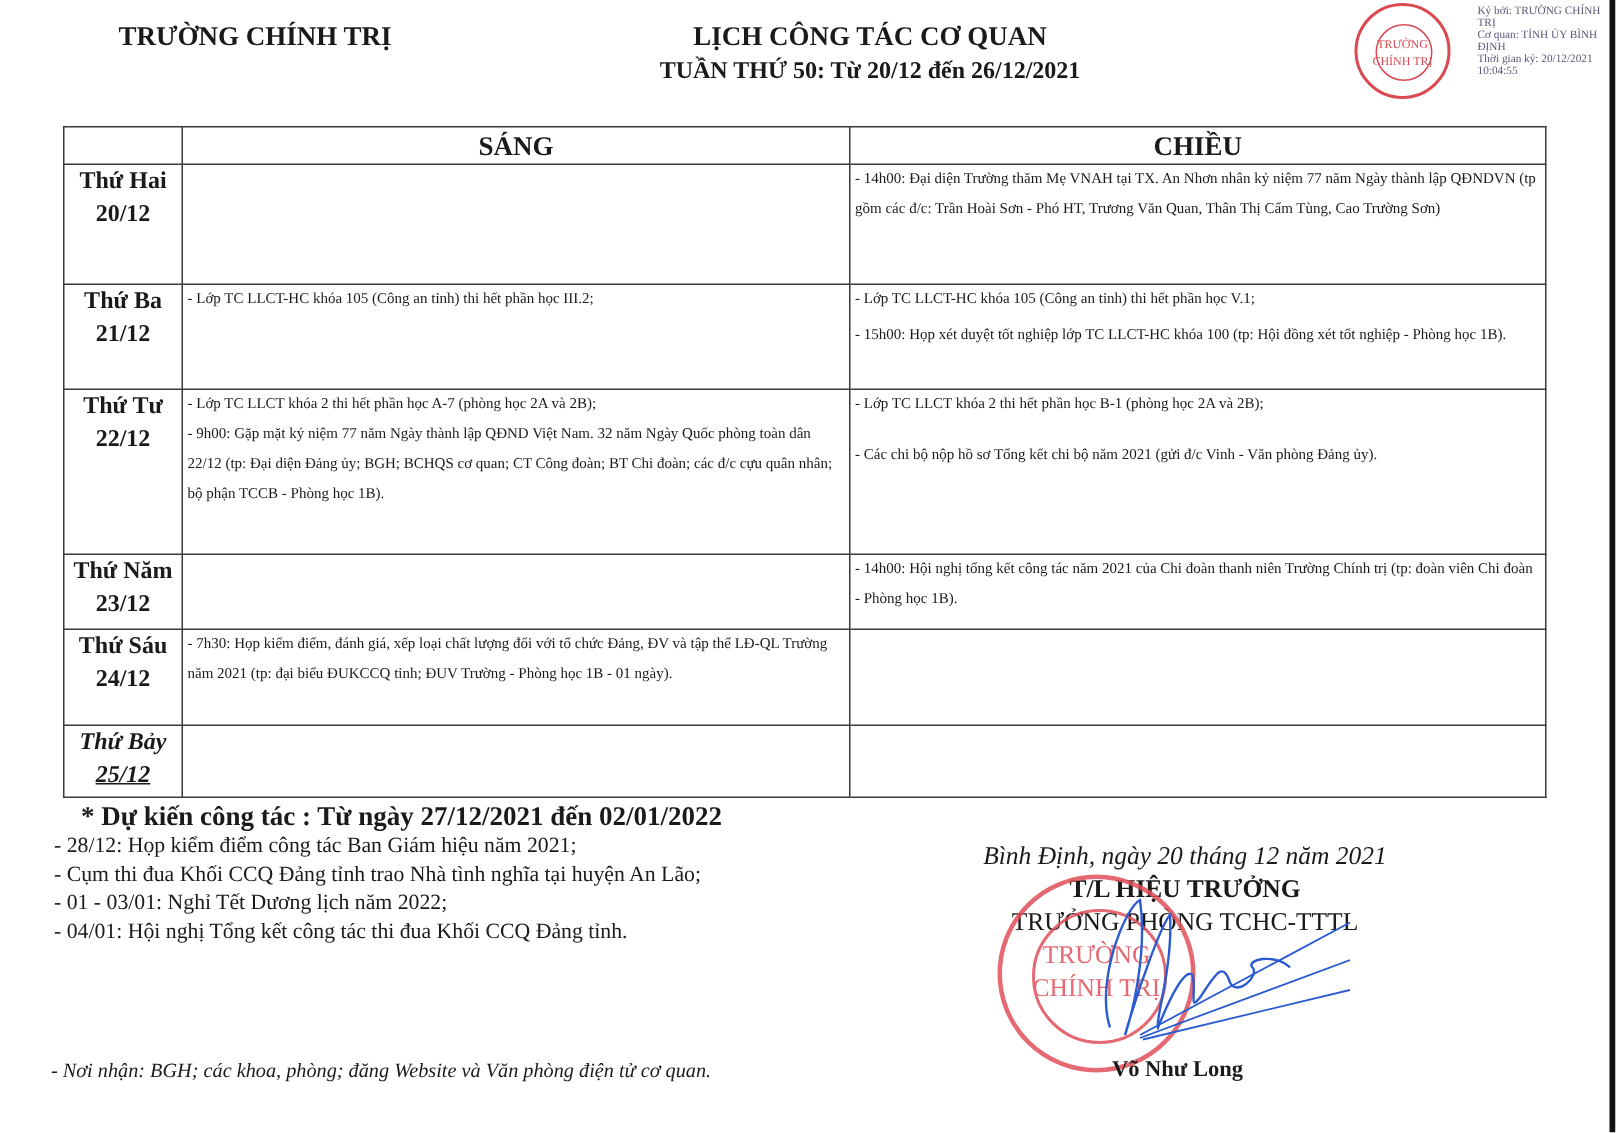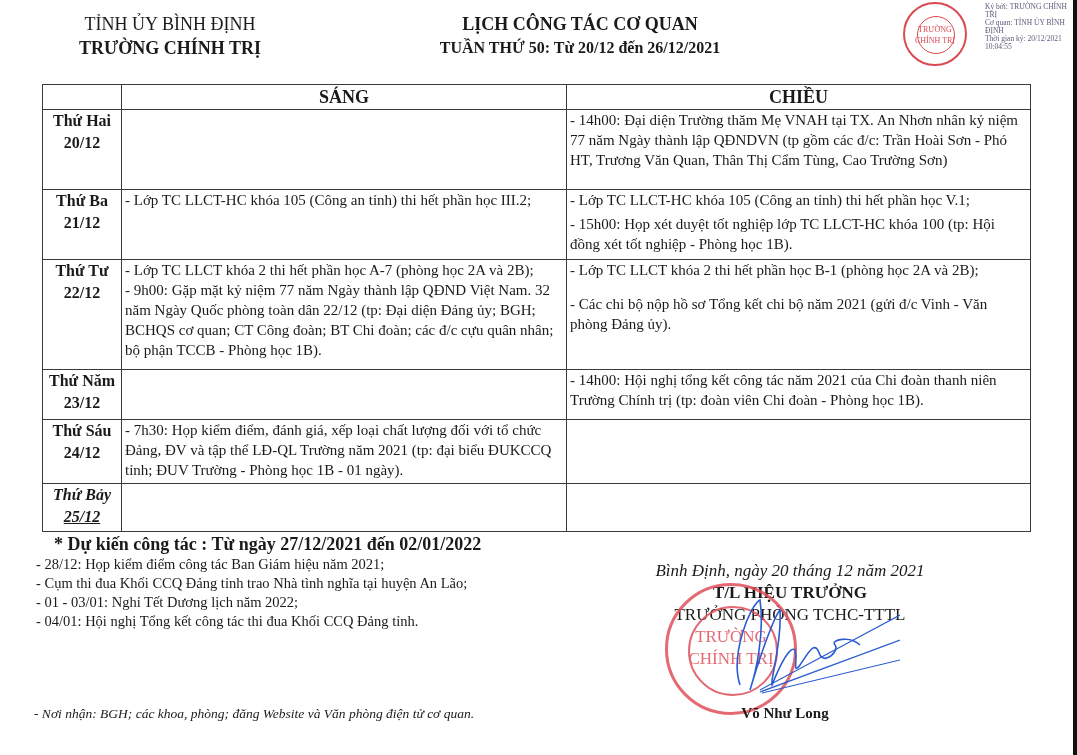--- a/index.html
+++ b/index.html
@@ -23,21 +23,21 @@
     font-size: 8px; line-height: 11px; }
   .sig-info { left: 985px; top: 3px; width: 92px; font-size: 7.5px; line-height: 8px; color: #5a5a7a; }
 
   table.sched { position: absolute; left: 42px; top: 84px; width: 989px; border-collapse: collapse; }
   table.sched td, table.sched th { border: 1.5px solid #3a3a3a; vertical-align: top; padding: 0 3px; }
   table.sched th { font-size: 18px; font-weight: bold; height: 24px; line-height: 24px; text-align: center; }
   td.day { width: 72px; text-align: center; vertical-align: middle; font-weight: bold; font-size: 16px; line-height: 22px; }
   td.day.italic { font-style: italic; }
   td.day .date { display: block; }
   td.day.italic .date { text-decoration: underline; }
-  td.cell { font-size: 15px; line-height: 20px; }
+  td.cell { font-size: 10px; line-height: 20px; }
   td.cell p { margin: 0; }
   td.cell p.gap { margin-top: 4px; }
   td.cell p.gap2 { margin-top: 14px; }
 
   .future { left: 30px; top: 533px; width: 480px; }
   .future .title { font-size: 18px; font-weight: bold; line-height: 22px; padding-left: 24px; }
   .future .item { font-size: 14.5px; line-height: 19px; padding-left: 6px; }
   .recv { left: 34px; top: 706px; font-size: 13.5px; font-style: italic; }
 
   .sign { left: 620px; top: 560px; width: 340px; text-align: center; }
@@ -50,21 +50,20 @@
   .seal-big .txt { position: absolute; left: 0; right: 0; top: 40px; text-align: center; color: #e0505a;
     font-size: 17px; line-height: 22px; }
   .signature { left: 700px; top: 595px; }
   .signer { left: 700px; top: 705px; width: 170px; text-align: center; font-weight: bold; font-size: 15px; }
   .edge-bar { right: 0; top: 0; width: 4px; height: 755px; background: #111; }
 </style>
 </head>
 <body>
 
 <div class="abs hdr-left">
-  <div class="l1">TỈNH ỦY BÌNH ĐỊNH</div>
   <div class="l2">TRƯỜNG CHÍNH TRỊ</div>
 </div>
 <div class="abs hdr-center">
   <div class="l1">LỊCH CÔNG TÁC CƠ QUAN</div>
   <div class="l2">TUẦN THỨ 50: Từ 20/12 đến 26/12/2021</div>
 </div>
 
 <div class="abs seal-small">
   <div class="inner"></div>
   <div class="txt">TRƯỜNG CHÍNH TRỊ</div>

